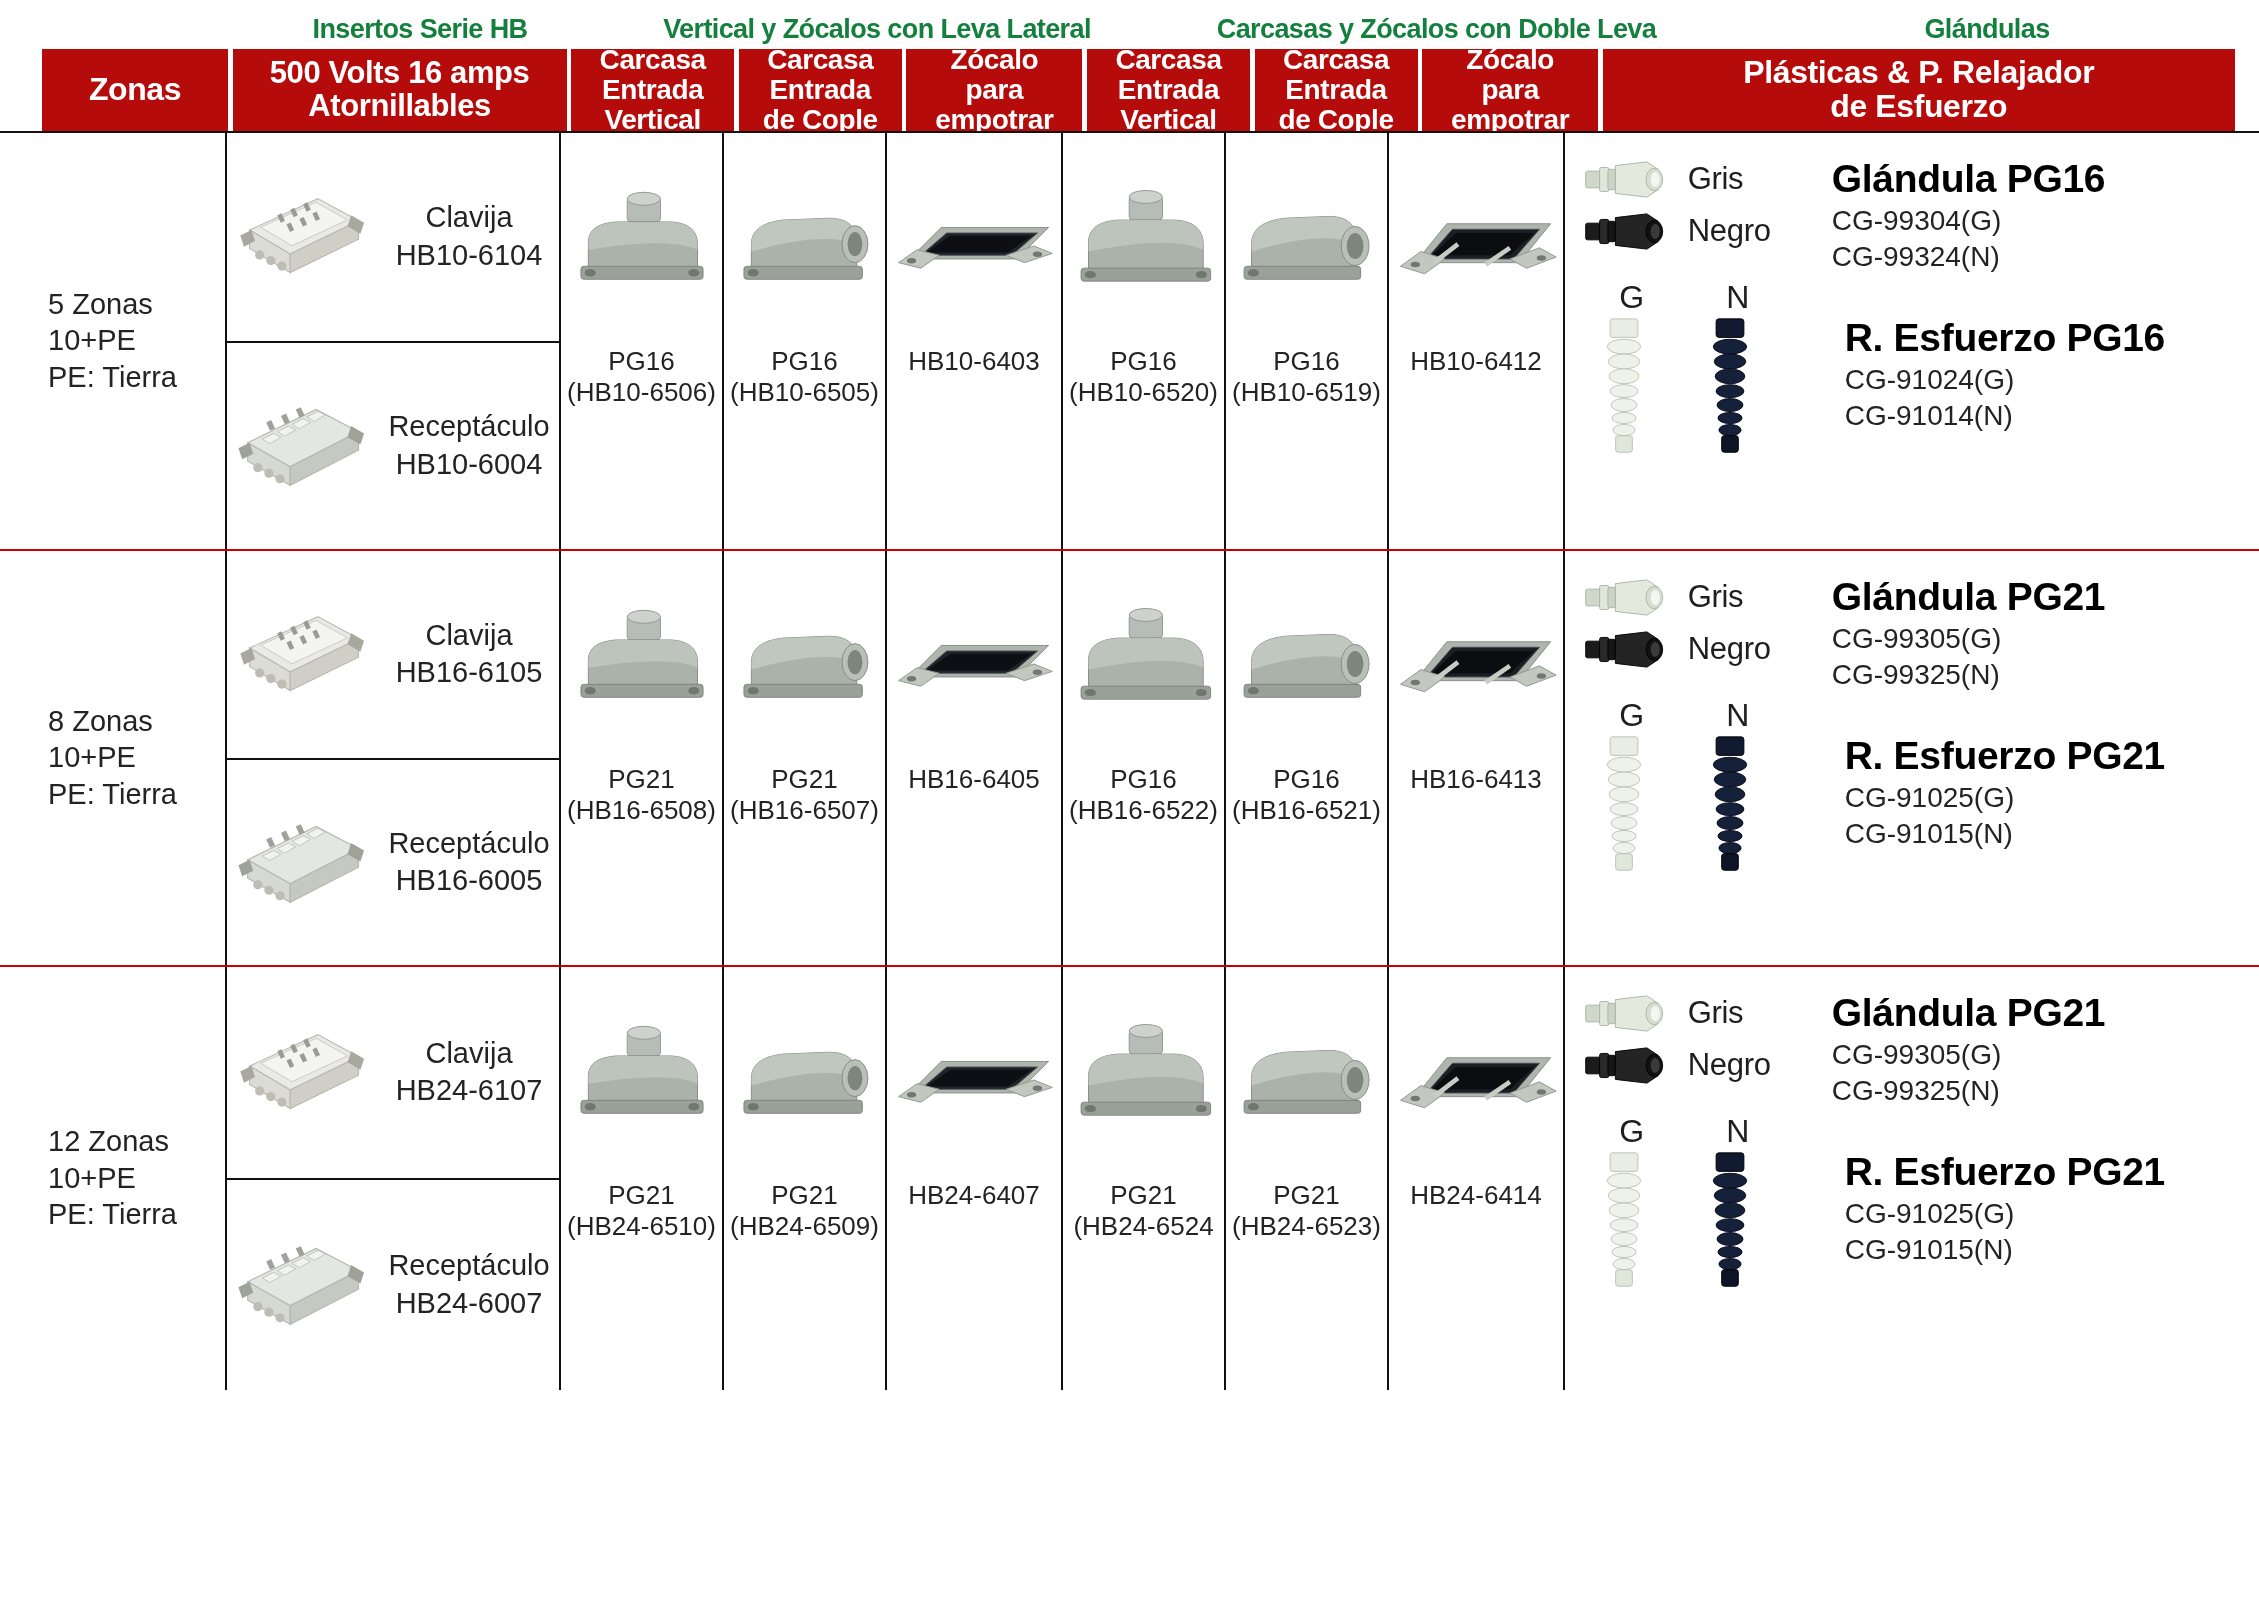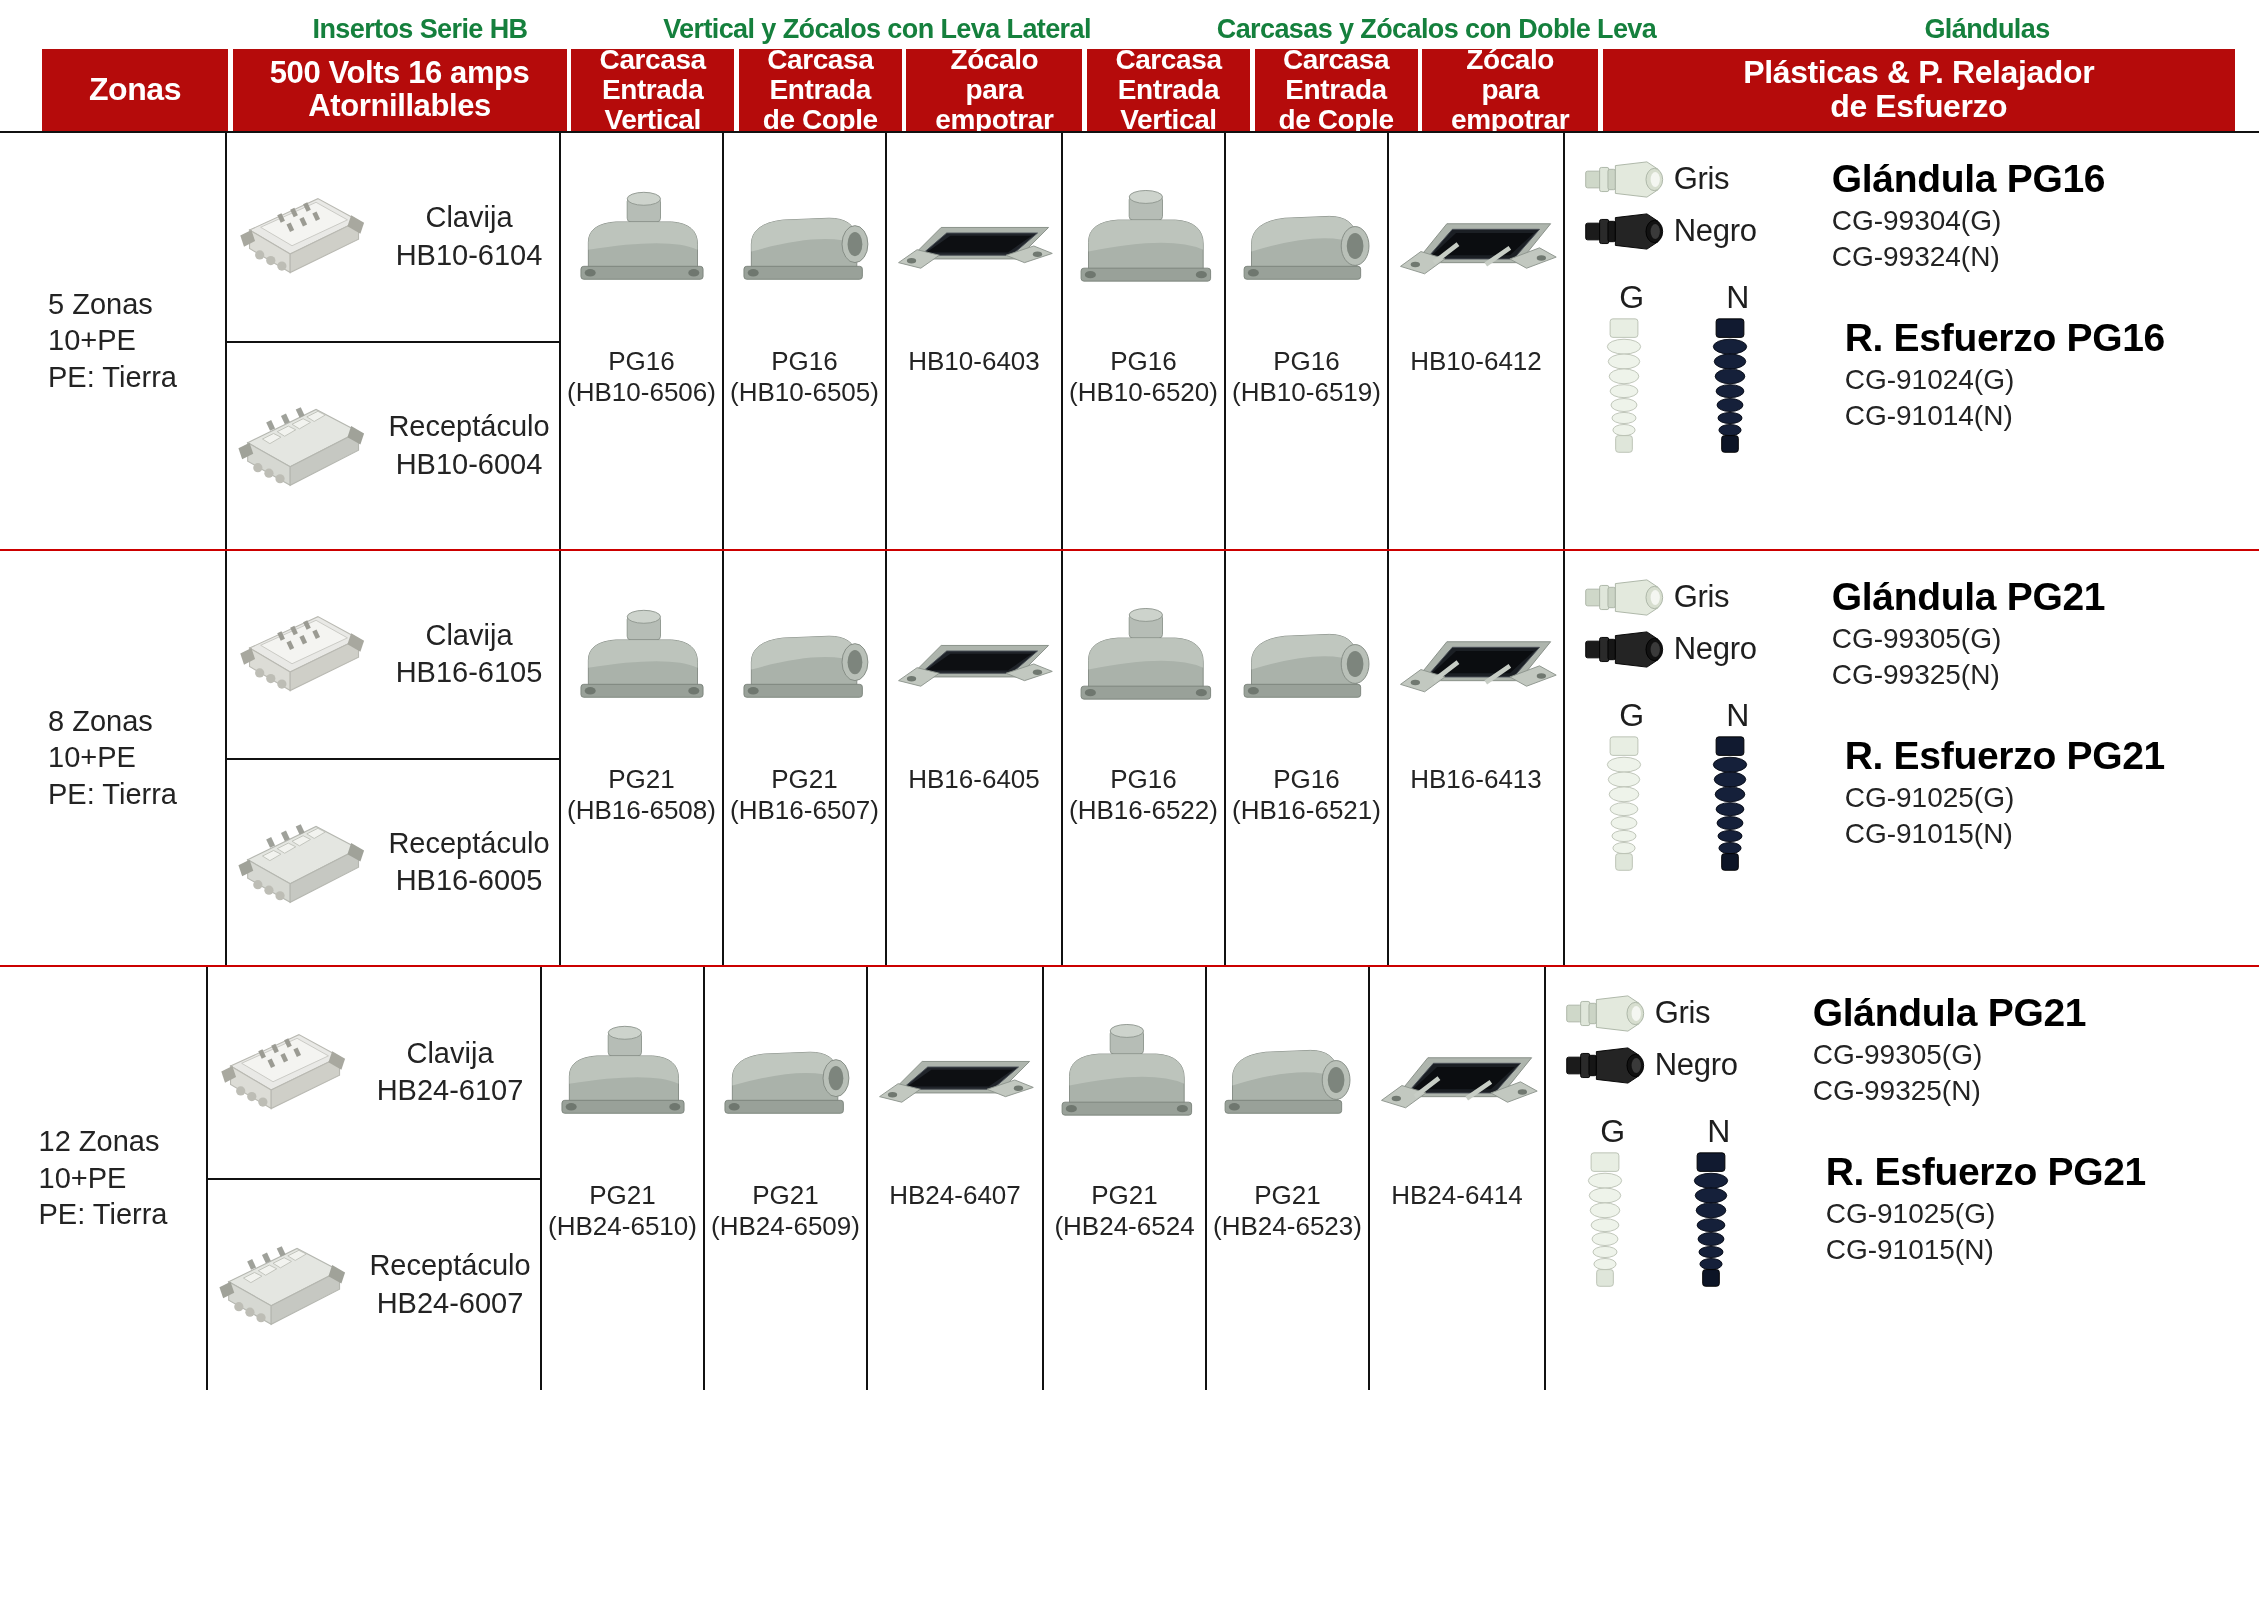--- a/index.html
+++ b/index.html
@@ -143,21 +143,21 @@
     align-items: flex-start;
     padding-left: 16.7px;
   }
   .gland-left {
     width: 250px;
     flex: none;
   }
   .gland-line {
     display: flex;
     align-items: center;
-    gap: 3px;
+    gap: 17px;
     height: 52px;
   }
   .gland-color-name {
     font-size: 31px;
     color: #1e1e1e;
     font-weight: 300;
     letter-spacing: -0.3px;
   }
   .gland-right { flex: 1; padding-top: 1.9px; }
   .gland-title {
@@ -707,21 +707,21 @@
           <div class="gland-code">CG-91025(G)</div>
           <div class="gland-code">CG-91015(N)</div>
         </div>
       </div>
 
     </div>
   </div>
 
   <div class="data-row" style="height: 425px;">
 
-    <div class="cell zonas-cell first" style="width:208px">
+    <div class="cell zonas-cell first" style="width:227px">
       <div class="zonas-text">12 Zonas<br>10+PE<br>PE: Tierra</div>
     </div>
 
     <div class="cell insert-cell" style="width:334px">
       <div class="insert-half" style="height: 212px;">
         <div class="img-slot">
           <svg width="139" height="109" viewBox="0 0 150 118" aria-hidden="true">
             <g>
               <polygon points="22,52 96,18 140,42 66,78" fill="#e9e9e6" stroke="#b9b9b2" stroke-width="1.2"></polygon>
               <polygon points="22,52 66,78 66,98 22,72" fill="#dcdcd6" stroke="#b9b9b2" stroke-width="1.2"></polygon>

